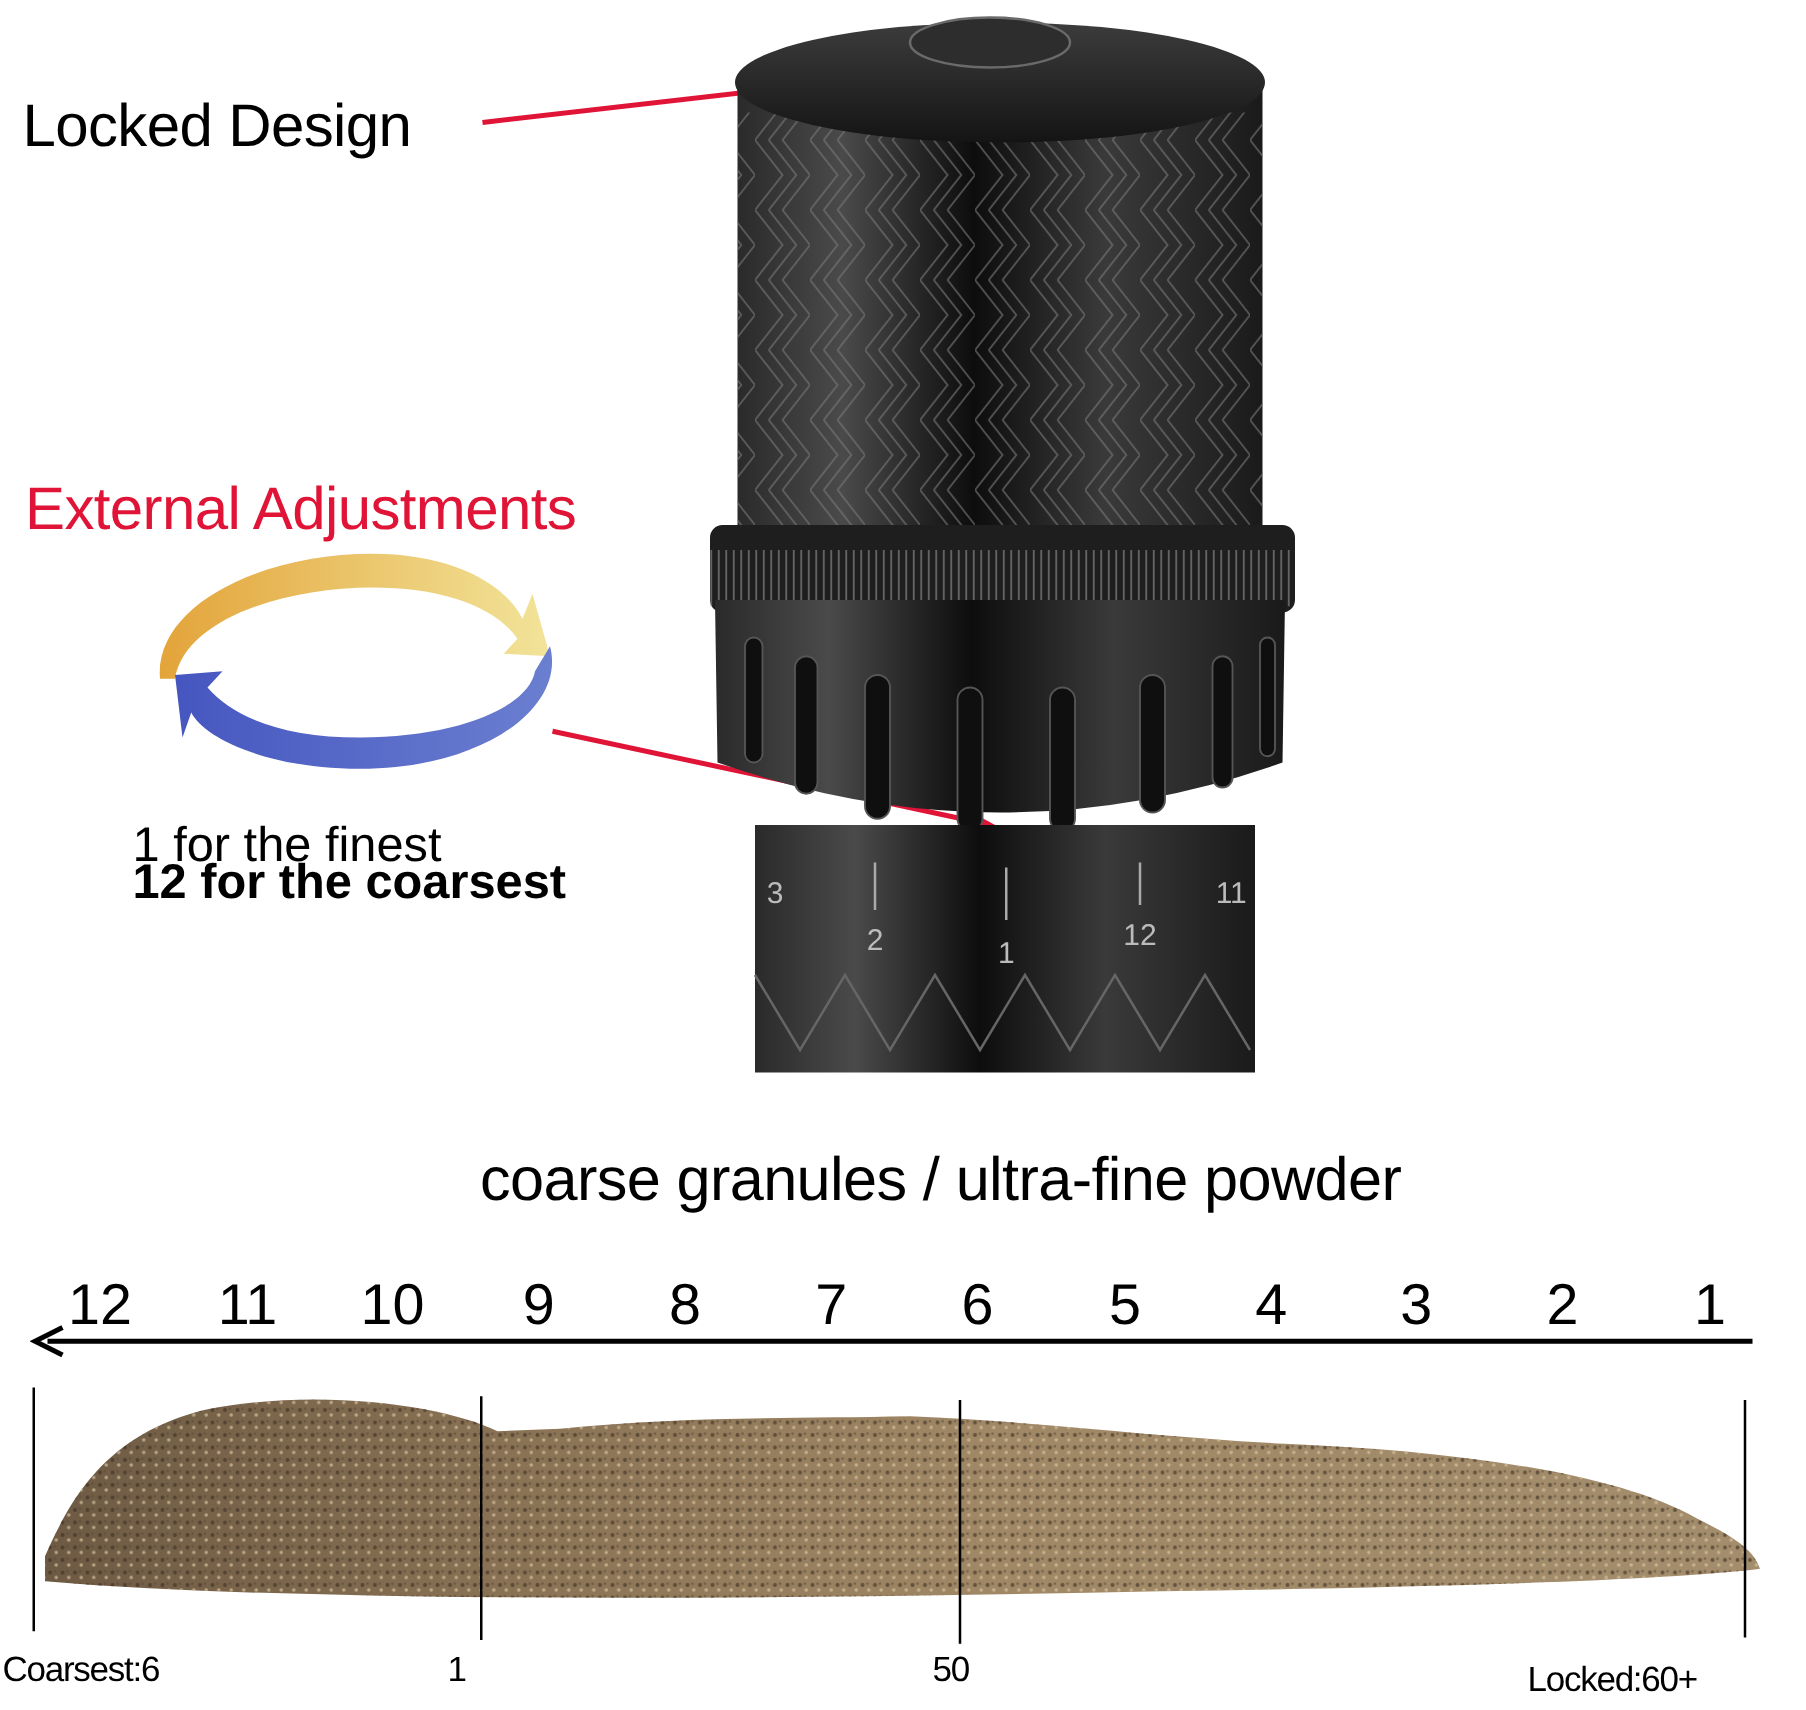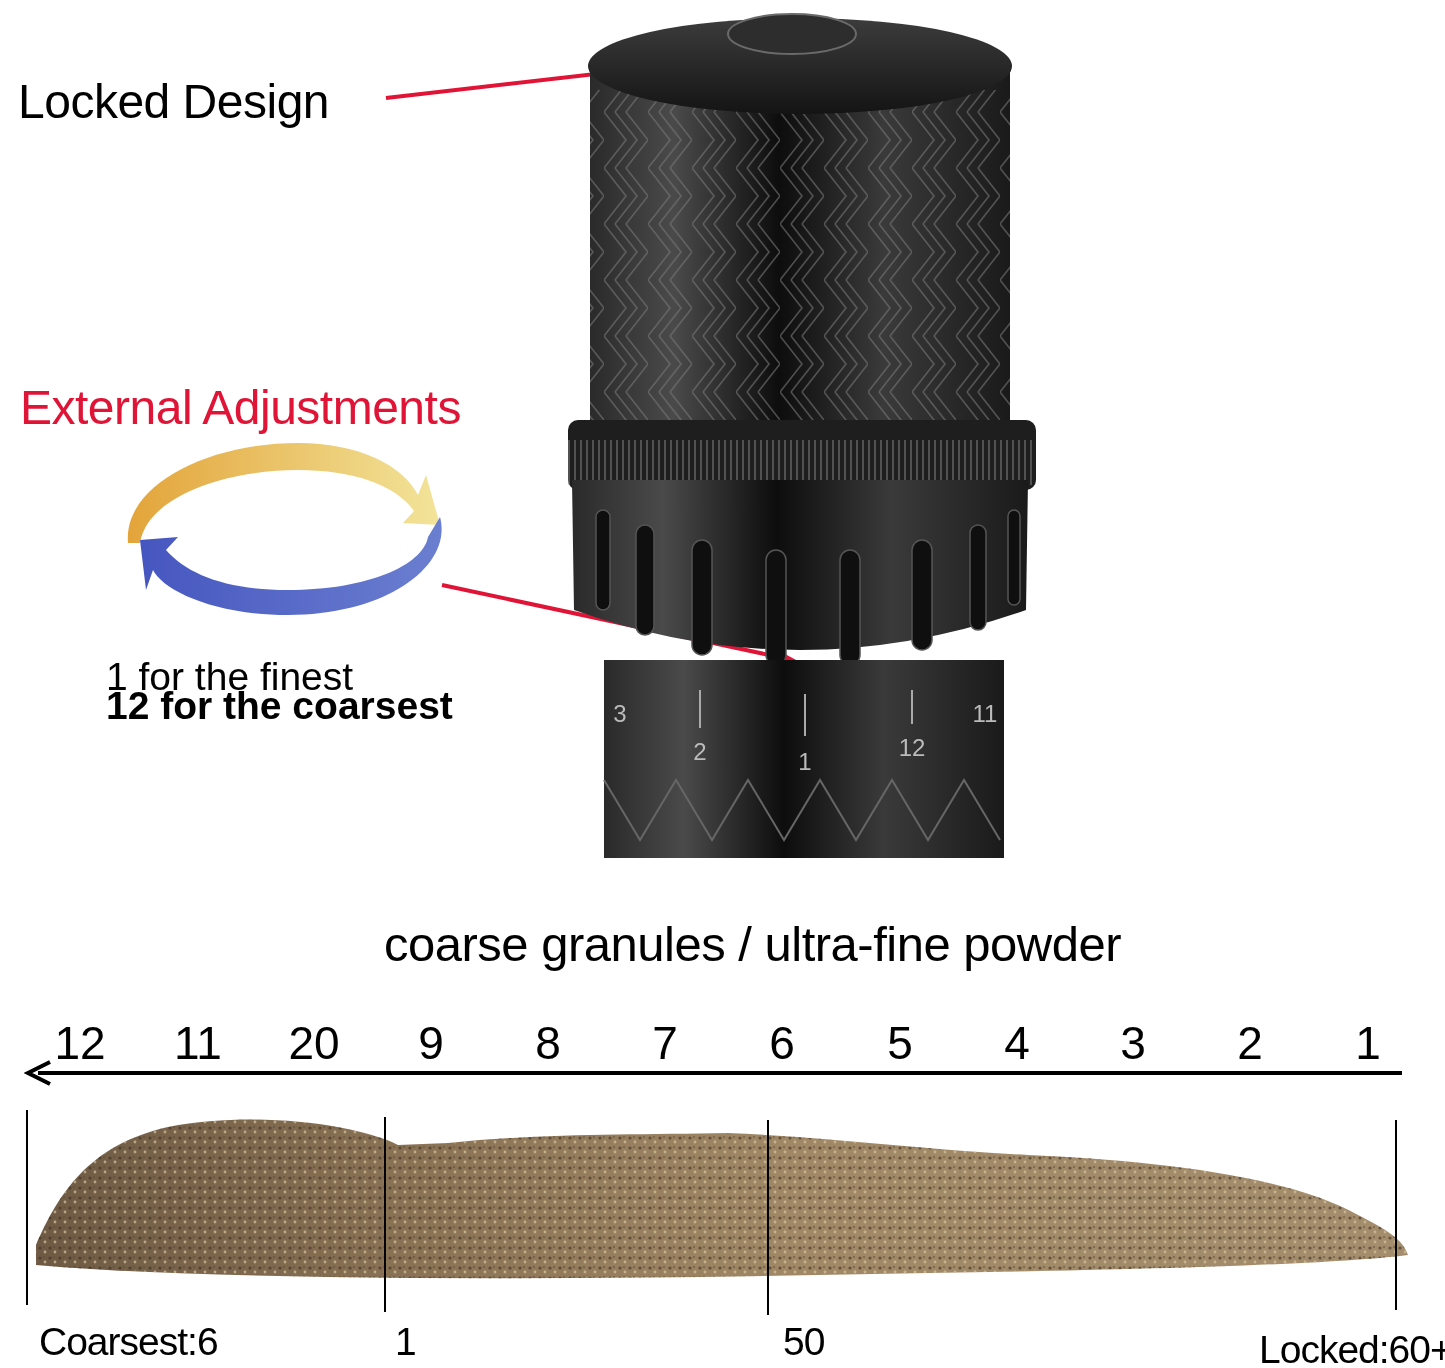--- a/index.html
+++ b/index.html
@@ -25,21 +25,21 @@
 
   
   .axis-line { left:38px; top:1071px; width:1364px; height:4px; background:#000; }
 
   
   .powder { left:28px; top:1105px; width:1390px; height:190px; }
 
   
   .divider { width:2px; background:#000; }
 
-  .bottom-label { top:1322px; font-size:39px; letter-spacing:-1px;margin-left:37px; }
+  .bottom-label { top:1322px; font-size:28px; letter-spacing:-1px; }
 </style>
 </head>
 <body>
 
 <div class="abs txt locked-label">Locked Design</div>
 <svg class="abs" style="left:380px;top:40px;" width="360" height="80">
   <line x1="6" y1="58" x2="338" y2="20" stroke="#e01436" stroke-width="4"></line>
   <polygon points="346,19 322,10 326,30" fill="#e01436"></polygon>
 </svg>
 
@@ -127,21 +127,21 @@
     <text x="245" y="770">1</text>
     <text x="352" y="756">12</text>
     <text x="425" y="722">11</text>
   </g>
 </svg>
 
 <div class="abs txt grind-title">coarse granules / ultra-fine powder</div>
 
 <div class="abs txt scale-num" style="left:80px">12</div>
 <div class="abs txt scale-num" style="left:198px">11</div>
-<div class="abs txt scale-num" style="left:314px">20</div>
+<div class="abs txt scale-num" style="left:314px">10</div>
 <div class="abs txt scale-num" style="left:431px">9</div>
 <div class="abs txt scale-num" style="left:548px">8</div>
 <div class="abs txt scale-num" style="left:665px">7</div>
 <div class="abs txt scale-num" style="left:782px">6</div>
 <div class="abs txt scale-num" style="left:900px">5</div>
 <div class="abs txt scale-num" style="left:1017px">4</div>
 <div class="abs txt scale-num" style="left:1133px">3</div>
 <div class="abs txt scale-num" style="left:1250px">2</div>
 <div class="abs txt scale-num" style="left:1368px">1</div>
 

